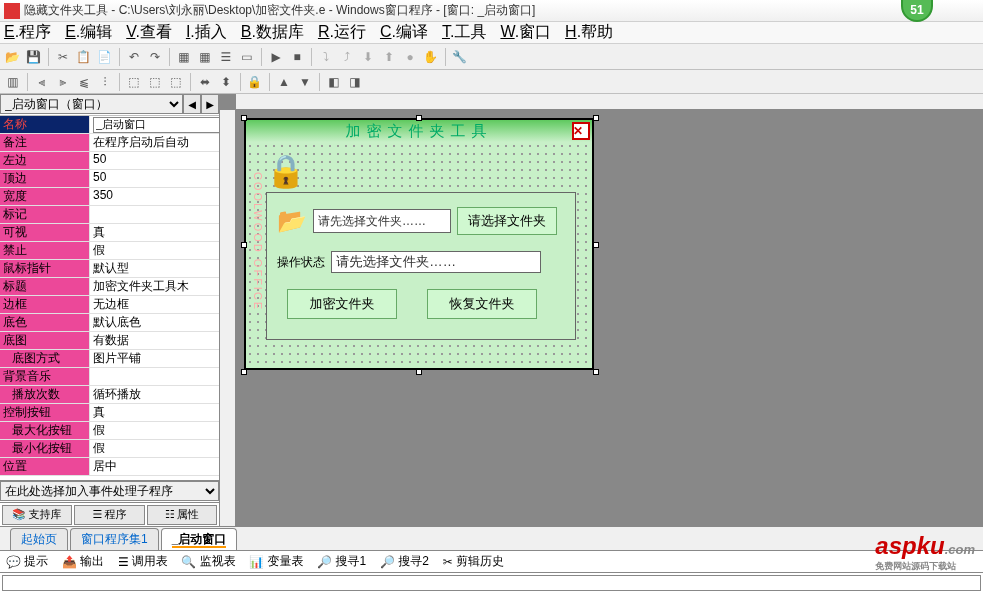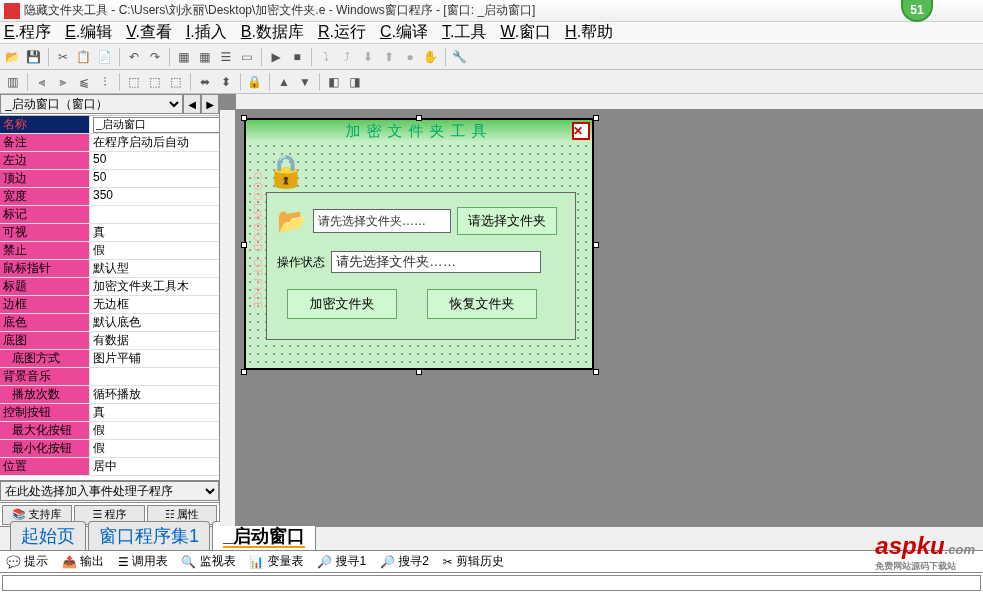--- a/index.html
+++ b/index.html
@@ -45,21 +45,21 @@
 .folder-row { position: absolute; top: 14px; left: 10px; display: flex; align-items: center; gap: 6px; }
 .folder-icon { font-size: 24px; }
 .path-input { width: 138px; height: 24px; border: 1px solid #666; background: #fff; font-size: 12px; padding: 2px 4px; color: #333; }
 .btn-g { height: 28px; border: 1px solid #6a6; background: #d0f8d0; font-size: 13px; display: flex; align-items: center; justify-content: center; padding: 0 10px; }
 .status-row { position: absolute; top: 58px; left: 10px; display: flex; align-items: center; gap: 6px; font-size: 12px; }
 .status-input { width: 210px; height: 22px; border: 1px solid #666; background: #fff; padding: 2px 4px; color: #333; }
 .action-row { position: absolute; top: 96px; left: 20px; display: flex; gap: 30px; }
 .action-row .btn-g { width: 110px; height: 30px; }
 .sel-handle { position: absolute; width: 6px; height: 6px; background: #fff; border: 1px solid #000; }
 .bottom-tabs { height: 24px; border-top: 1px solid #888; display: flex; align-items: flex-end; padding-left: 10px; gap: 0; background: #f0f0f0; }
-.tab { padding: 2px 10px; border: 1px solid #888; border-bottom: none; background: #e8e8e8; font-size: 18px; color: #06c; border-radius: 4px 4px 0 0; margin-right: 2px; }
+.tab { padding: 2px 10px; border: 1px solid #888; border-bottom: none; background: #e8e8e8; font-size: 12px; color: #06c; border-radius: 4px 4px 0 0; margin-right: 2px; }
 .tab.active { background: #fff; }
 .tab.active span { color: #000; font-weight: bold; border-bottom: 2px solid #f90; }
 .status-tabs { height: 22px; border-top: 1px solid #888; display: flex; align-items: center; padding-left: 6px; gap: 14px; font-size: 12px; }
 .status-tabs .st { display: flex; align-items: center; gap: 3px; }
 .output-panel { height: 21px; border-top: 1px solid #888; padding: 2px; }
 .output-panel .obox { border: 1px solid #888; height: 16px; background: #fff; }
 .badge { position: absolute; top: -2px; right: 50px; width: 32px; height: 24px; background: #5b5; border-radius: 0 0 16px 16px; border: 2px solid #393; color: #fff; display: flex; align-items: center; justify-content: center; font-size: 12px; font-weight: bold; }
 .watermark { position: absolute; bottom: 20px; right: 8px; font-size: 24px; font-weight: bold; color: #c00; font-style: italic; }
 .watermark small { display: block; font-size: 9px; color: #888; font-style: normal; }
 </style>

